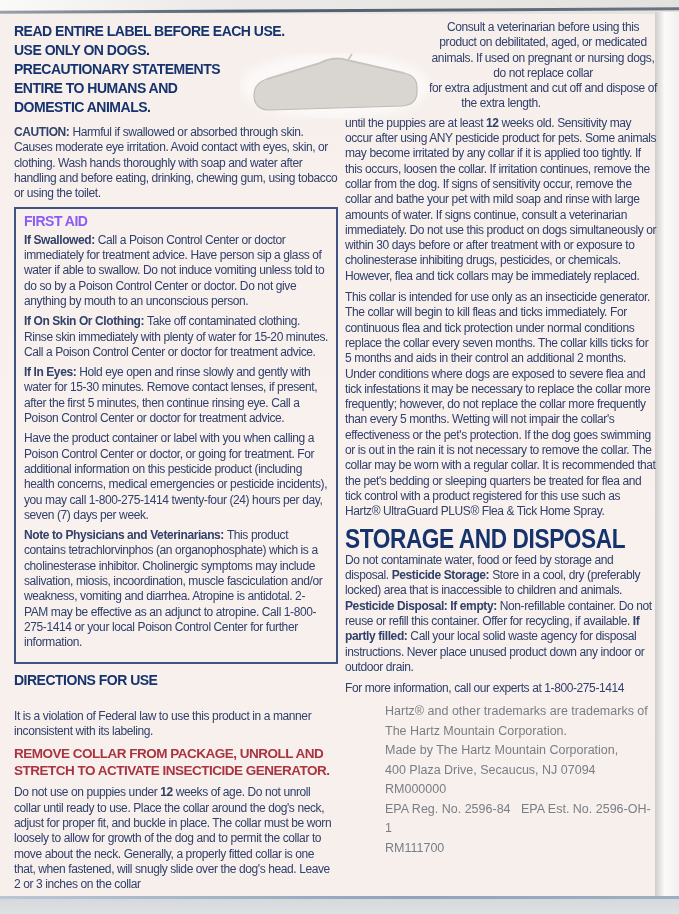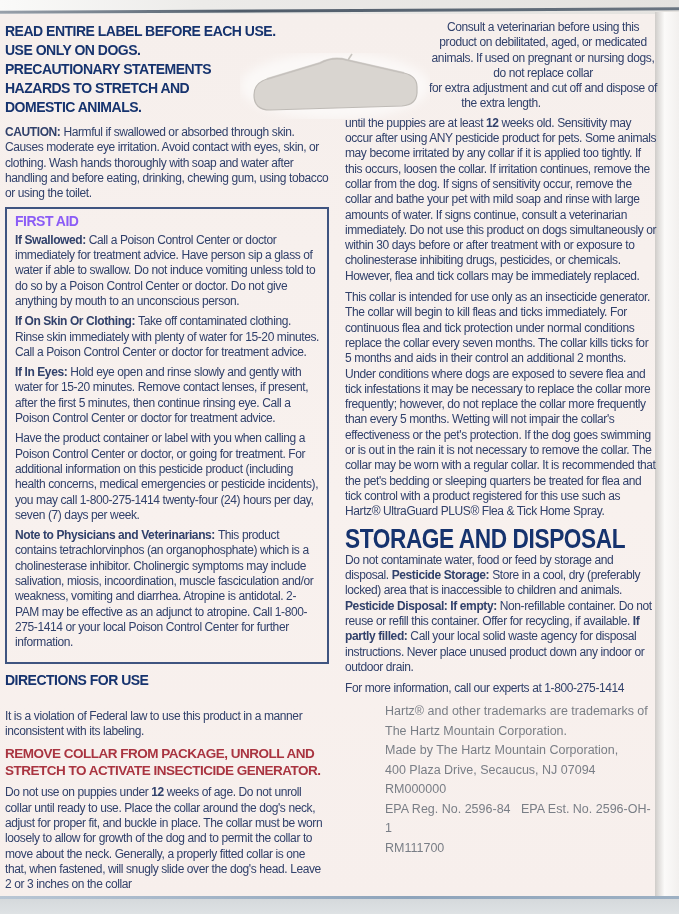--- a/index.html
+++ b/index.html
@@ -21,21 +21,21 @@
   .bottom-area { position:absolute; left:0; top:899px; width:679px; height:15px;
     background:linear-gradient(180deg,#d5d9dc,#dee2e4); }
   .right-strip { position:absolute; top:12px; left:655px; width:24px; height:886px;
     background:linear-gradient(90deg,#cfccc9 0%,#fbfaf9 40%,#f2f0ee 100%); }
   .hang-hole { position:absolute; left:240px; top:53px; width:190px; height:66px; }
 
   
   .col { position:absolute; color:#31416b; font-size:12px; letter-spacing:-0.4px;
     line-height:15.3px; }
   .col p { margin:0 0 6px 0; }
-  .col-left  { left:5px;  top:22px; width:324px; }
+  .col-left  { left:14px;  top:22px; width:324px; }
   .col-right { left:345px; top:20px; width:312px; }
 
   .hdr { color:#16336e; font-weight:bold; font-size:14px; line-height:19px;
     letter-spacing:-0.5px; margin-bottom:8px; }
   .sec-title { color:#16336e; font-weight:bold; font-size:14px; letter-spacing:-0.5px;
     margin:9px 0 21px; }
   .fa-box { border:2px solid #3f5480; padding:5px 8px 6px; margin:4px 0 6px; }
   .fa-box p { margin:0 0 5px; }
   .fa-title { color:#8b5cf6; font-weight:bold; font-size:14px; letter-spacing:-0.5px;
     margin-bottom:3px; }
@@ -61,31 +61,31 @@
   <div class="card"></div>
   <div class="right-strip"></div>
   <div class="bottom-edge"></div>
   <div class="bottom-area"></div>
 
   <div class="col col-left">
     <div class="hdr">
       <div>READ ENTIRE LABEL BEFORE EACH USE.</div>
       <div>USE ONLY ON DOGS.</div>
       <div>PRECAUTIONARY STATEMENTS</div>
-      <div>HAZARDS TO STRETCH AND</div>
+      <div>ENTIRE TO HUMANS AND</div>
       <div>DOMESTIC ANIMALS.</div>
     </div>
 
     <p><b>CAUTION: </b><span>Harmful if swallowed or absorbed through skin. Causes moderate eye irritation. Avoid contact with eyes, skin, or clothing. Wash hands thoroughly with soap and water after handling and before eating, drinking, chewing gum, using tobacco or using the toilet.</span></p>
 
     <div class="fa-box">
       <div class="fa-title">FIRST AID</div>
       <p><b>If Swallowed: </b><span>Call a Poison Control Center or doctor immediately for treatment advice. Have person sip a glass of water if able to swallow. Do not induce vomiting unless told to do so by a Poison Control Center or doctor. Do not give anything by mouth to an unconscious person.</span></p>
       <p><b>If On Skin Or Clothing: </b><span>Take off contaminated clothing. Rinse skin immediately with plenty of water for 15-20 minutes. Call a Poison Control Center or doctor for treatment advice.</span></p>
-      <p><b>If In Eyes: </b><span>Hold eye open and rinse slowly and gently with water for 15-20 minutes. Remove contact lenses, if present, after the first 5 minutes, then continue rinsing eye. Call a Poison Control Center or doctor for treatment advice.</span></p>
+      <p><b>If In Eyes: </b><span>Hold eye open and rinse slowly and gently with water for 15-30 minutes. Remove contact lenses, if present, after the first 5 minutes, then continue rinsing eye. Call a Poison Control Center or doctor for treatment advice.</span></p>
       <p><span>Have the product container or label with you when calling a Poison Control Center or doctor, or going for treatment. For additional information on this pesticide product (including health concerns, medical emergencies or pesticide incidents), you may call 1-800-275-1414 twenty-four (24) hours per day, seven (7) days per week.</span></p>
       <p><b>Note to Physicians and Veterinarians: </b><span>This product contains tetrachlorvinphos (an organophosphate) which is a cholinesterase inhibitor. Cholinergic symptoms may include salivation, miosis, incoordination, muscle fasciculation and/or weakness, vomiting and diarrhea. Atropine is antidotal. 2-PAM may be effective as an adjunct to atropine. Call 1-800-275-1414 or your local Poison Control Center for further information.</span></p>
     </div>
 
     <div class="sec-title">DIRECTIONS FOR USE</div>
     <p>It is a violation of Federal law to use this product in a manner inconsistent with its labeling.</p>
     <p class="red">REMOVE COLLAR FROM PACKAGE, UNROLL AND STRETCH TO ACTIVATE INSECTICIDE GENERATOR.</p>
     <p><span>Do not use on puppies under </span><b>12</b><span> weeks of age. Do not unroll collar until ready to use. Place the collar around the dog's neck, adjust for proper fit, and buckle in place. The collar must be worn loosely to allow for growth of the dog and to permit the collar to move about the neck. Generally, a properly fitted collar is one that, when fastened, will snugly slide over the dog's head. Leave 2 or 3 inches on the collar</span></p>
   </div>
 

